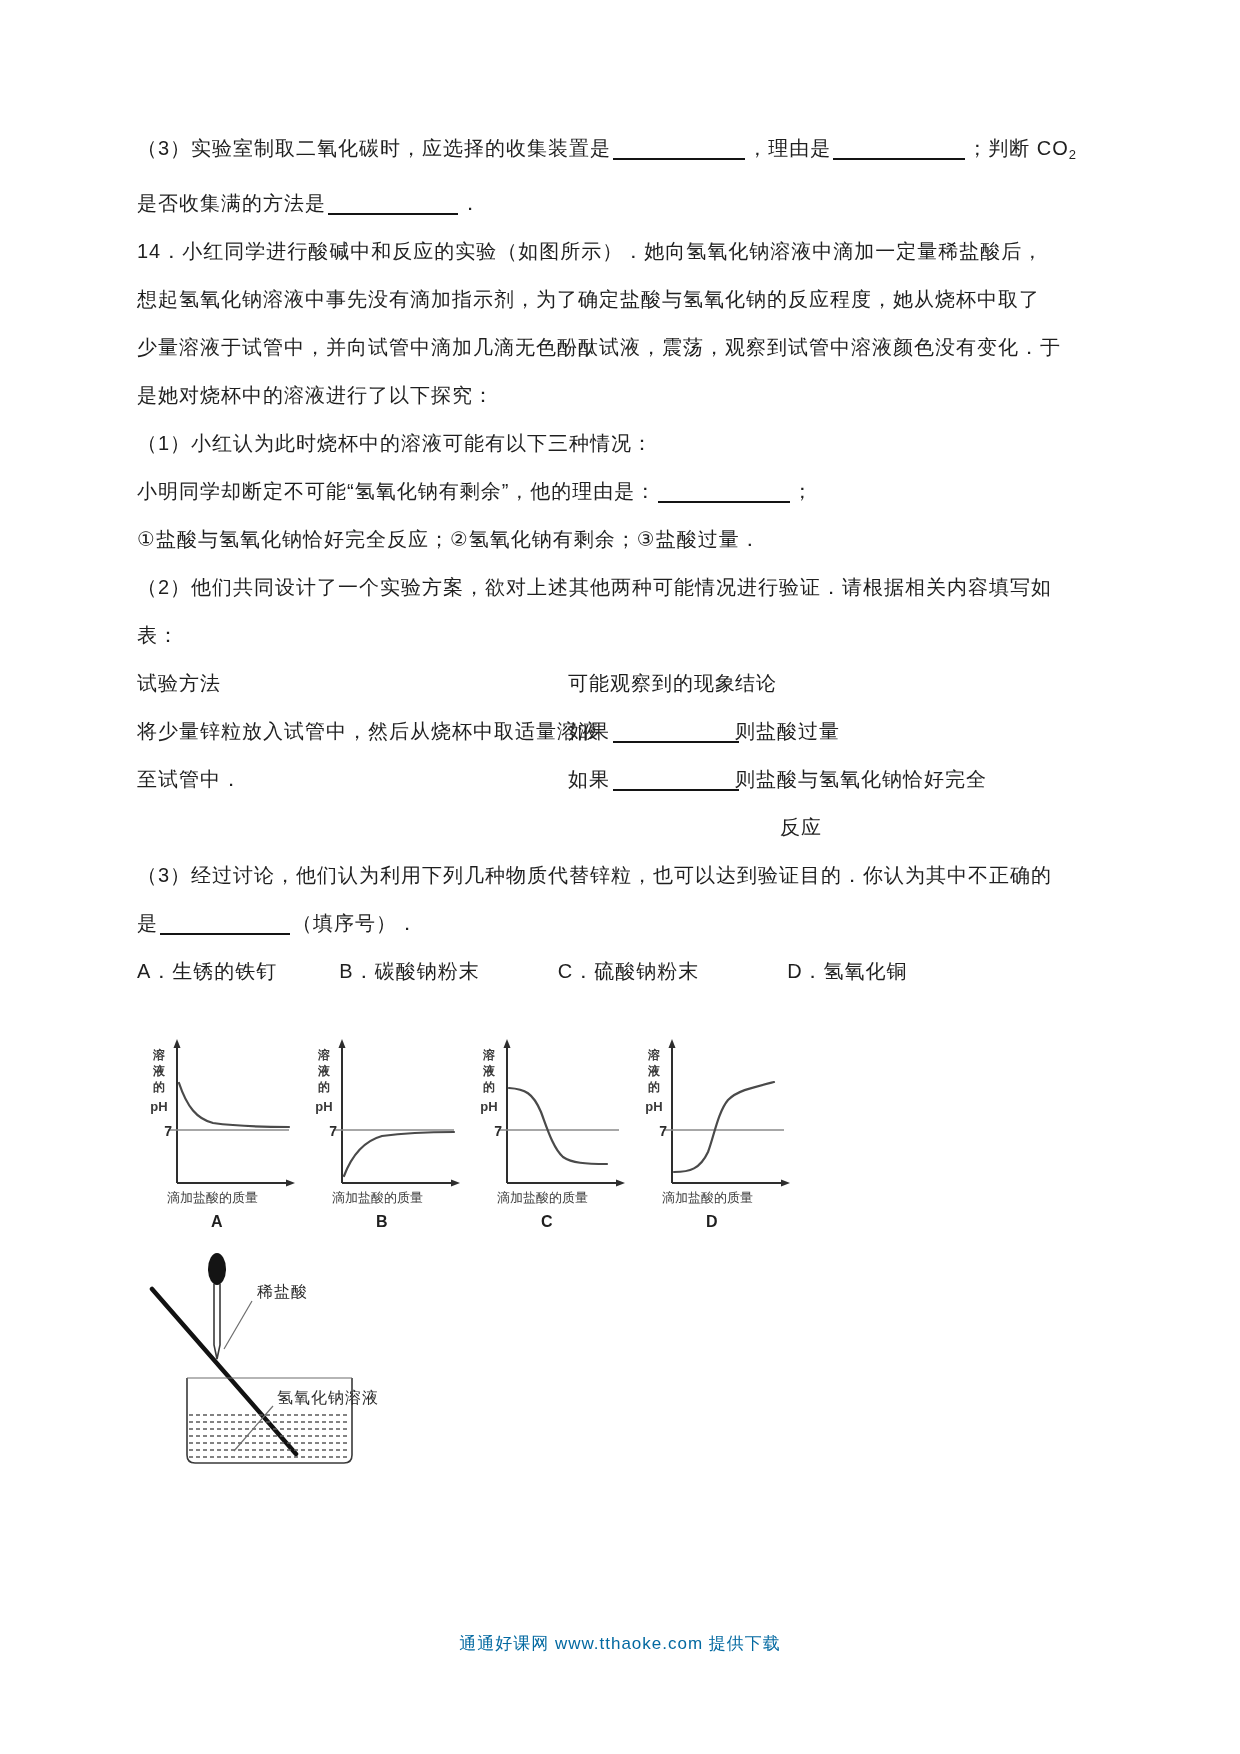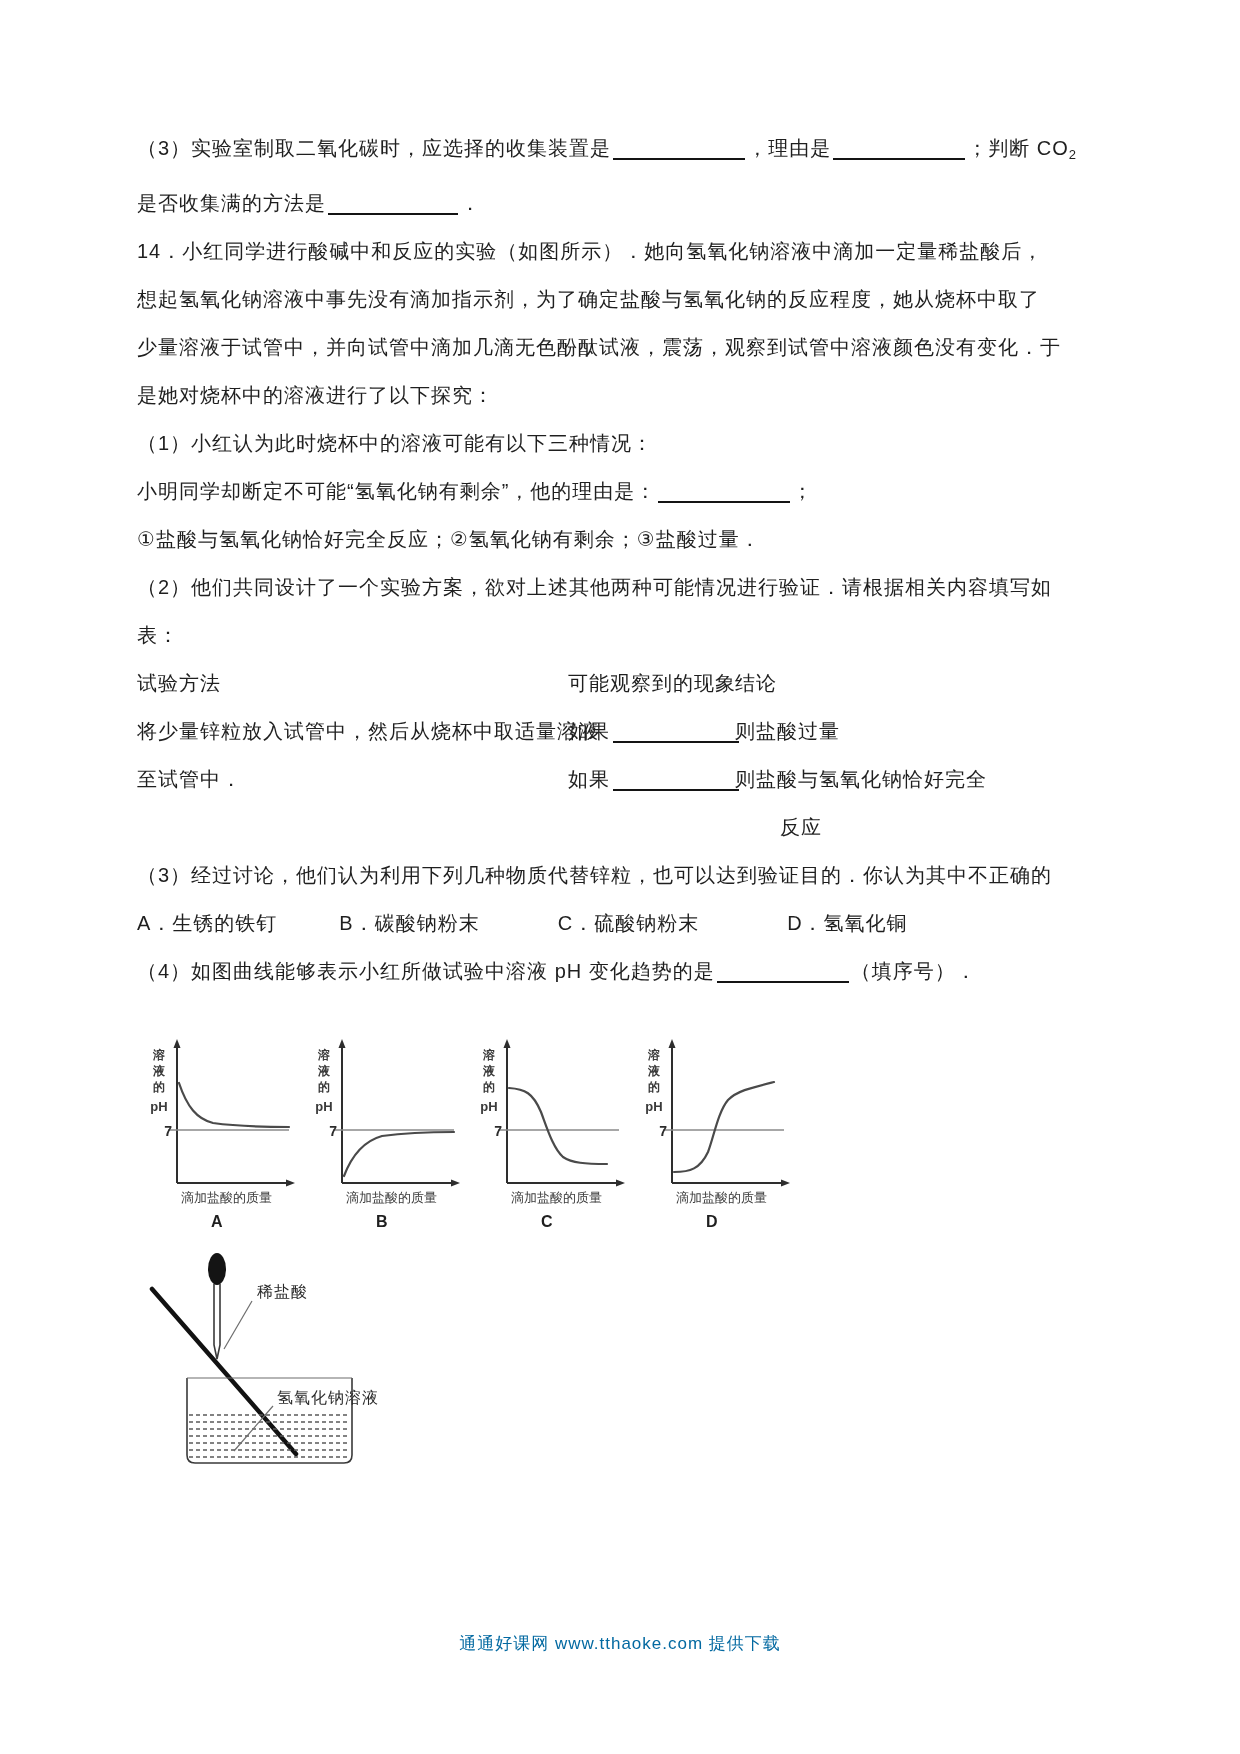--- a/index.html
+++ b/index.html
@@ -53,21 +53,21 @@
   .gsvg{display:block;}
   .axis{stroke:#2e2e2e;stroke-width:2;fill:none;}
   .axisfill{fill:#2e2e2e;stroke:none;}
   .phline{stroke:#8a8a8a;stroke-width:1.6;}
   .curve{stroke:#4a4a4a;stroke-width:2.2;fill:none;stroke-linecap:round;}
   .ylab{font-size:12px;fill:#3a3a3a;font-weight:600;}
   .ylab-ph{font-size:13px;}
   .ytick{font-size:14px;fill:#2c2c2c;font-weight:700;}
   .xlab{
     font-size:13px;color:#3c3c3c;
-    margin-left:42px;margin-top:-4px;
+    margin-left:28px;margin-top:-4px;
     letter-spacing:0;white-space:nowrap;
   }
   .glab{
     font-size:16px;color:#1f1f1f;
     margin-left:72px;margin-top:6px;
     font-weight:600;
   }
   
   .apparatus{margin-top:12px;margin-left:2px;}
   .ap-line{stroke:#3a3a3a;stroke-width:1.6;fill:none;}
@@ -122,22 +122,22 @@
     </div>
     <div class="trow">
       <div class="tcol1"></div>
       <div class="tcol2"></div>
       <div class="tcol3 cont">反应</div>
     </div>
   </div>
 
   <div>
       <div class="line"><span>（3）经过讨论，他们认为利用下列几种物质代替锌粒，也可以达到验证目的．你认为其中不正确的</span></div>
+      <div class="line"><span>是</span><span class="blank" style="width: 130px;"></span><span>（填序号）．</span></div>
       <div class="line"><span>A．生锈的铁钉</span><span class="gap" style="width: 62px;"></span><span>B．碳酸钠粉末</span><span class="gap" style="width: 78px;"></span><span>C．硫酸钠粉末</span><span class="gap" style="width: 88px;"></span><span>D．氢氧化铜</span></div>
-      <div class="line"><span>（4）如图曲线能够表示小红所做试验中溶液 pH 变化趋势的是</span><span class="blank" style="width: 132px;"></span><span>（填序号）．</span></div>
     </div>
 
   <div class="graphs-row">
 
     <div class="graph-cell">
       <svg class="gsvg" width="162" height="160">
         <line class="axis" x1="38" y1="150" x2="38" y2="12"></line>
         <polygon class="axisfill" points="38,6 34.5,15 41.5,15"></polygon>
         <line class="axis" x1="38" y1="150" x2="150" y2="150"></line>
         <polygon class="axisfill" points="156,150 147,146.5 147,153.5"></polygon>

